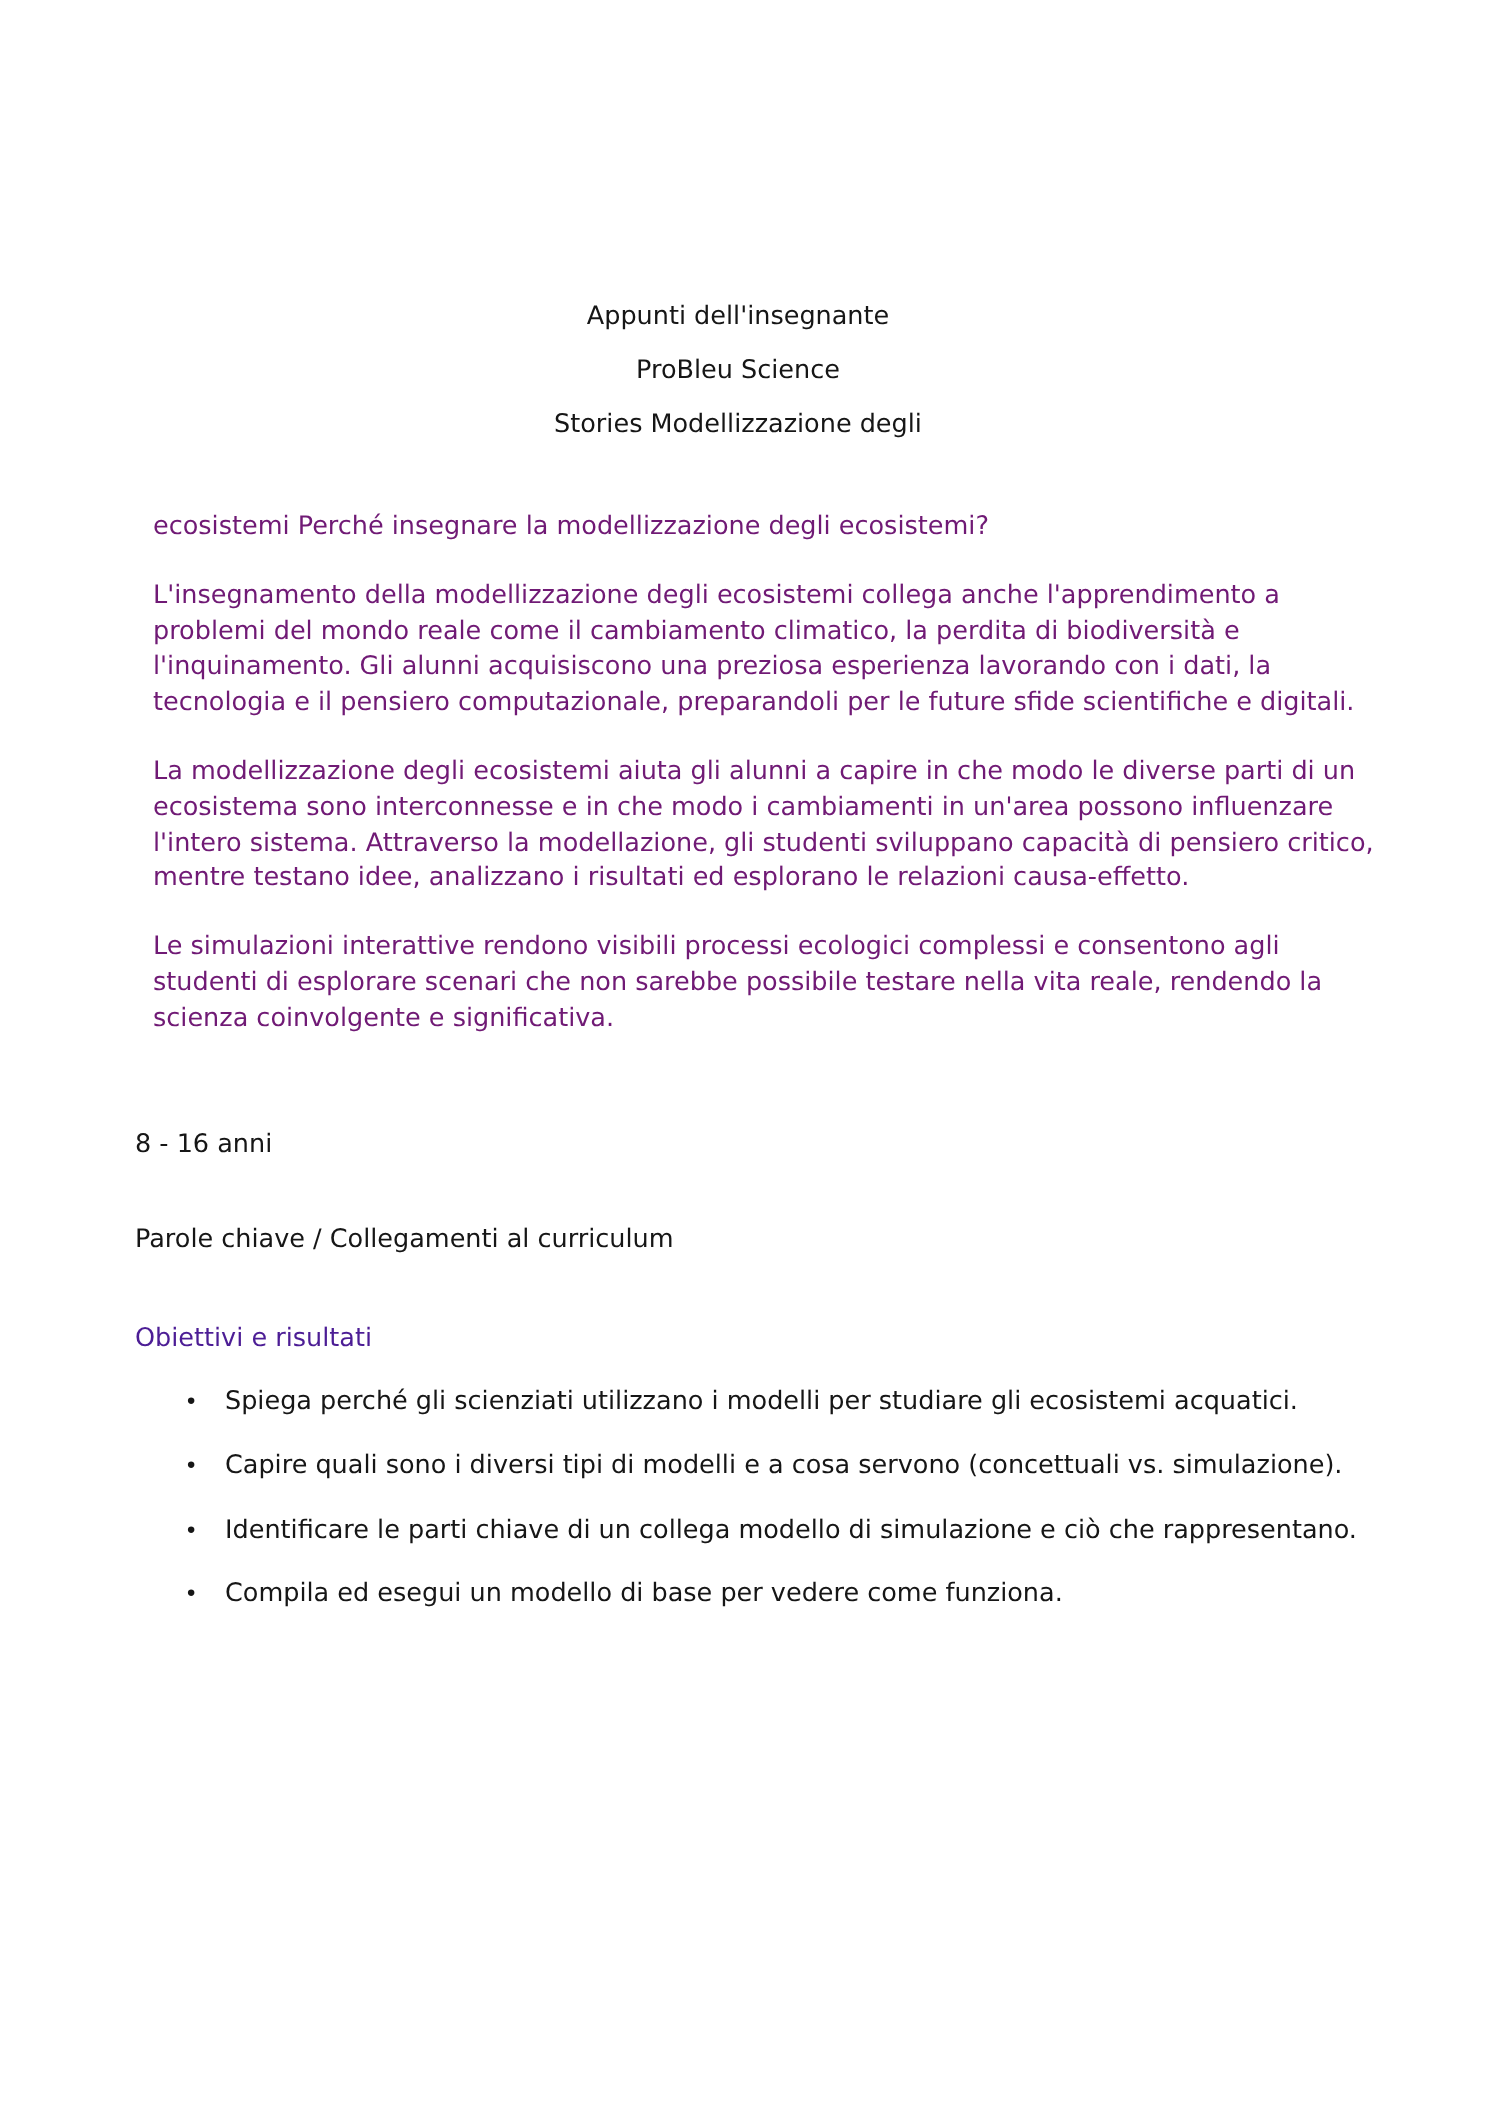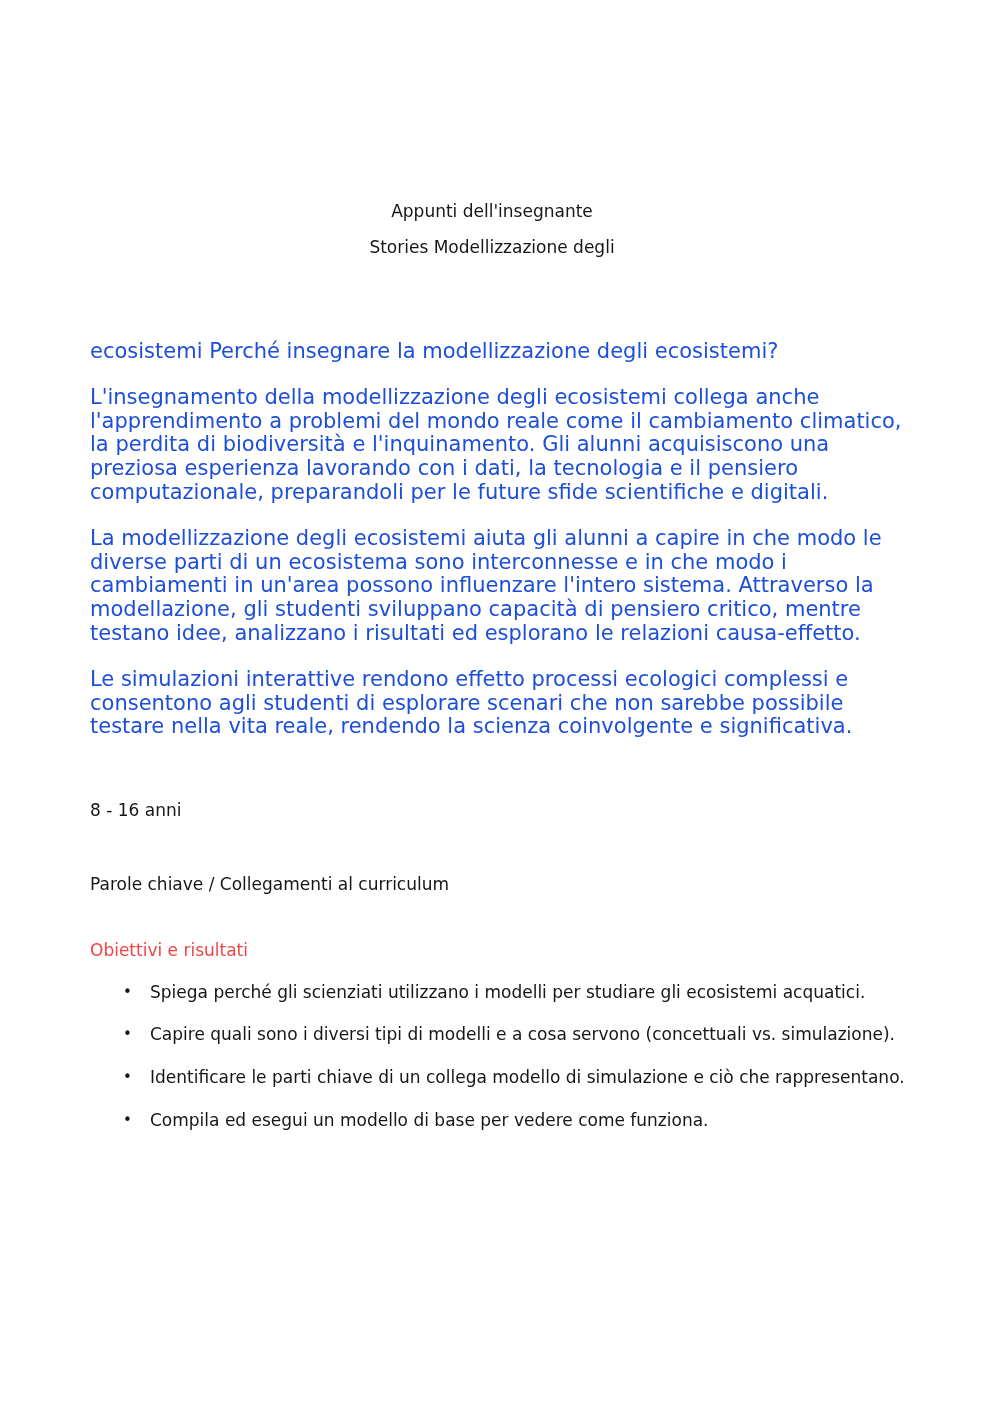--- a/index.html
+++ b/index.html
@@ -41,44 +41,44 @@
 
   
   .body-col {
     position: absolute;
     left: 90px;
     top: 340px;
     width: 832px;
   }
 
   .para {
-    font-size: 21px;
+    font-size: 17px;
     line-height: 23.8px;
-    color: #1d4ed8;
-    margin: 0 0 22px 0;
+    color: #701a75;
+    margin: 0 0 22px 12px;
     text-align: left;
   }
 
   .spacer-lg { height: 38px; }
   .spacer-md { height: 22px; }
 
   .label-line {
     font-size: 17px;
     line-height: 23.8px;
     color: #161616;
     margin: 0 0 20px 0;
   }
   .label-line.last {
-    margin-bottom: 12px;
+    margin-bottom: 2px;
   }
 
   .section-heading {
     font-size: 17px;
     line-height: 23.8px;
-    color: #ef4444;
+    color: #4c1d95;
     margin: 0 0 18px 0;
   }
 
   
   .bullet-list {
     list-style: none;
     margin: 0;
     padding: 0;
   }
   .bullet-item {
@@ -104,32 +104,33 @@
     display: block;
   }
 </style>
 </head>
 <body>
 
 <div class="page">
 
   <div class="doc-header">
     <div class="hline">Appunti dell'insegnante</div>
+    <div class="hline">ProBleu Science</div>
     <div class="hline">Stories Modellizzazione degli</div>
   </div>
 
   <div class="body-col">
 
     <p class="para">ecosistemi Perché insegnare la modellizzazione degli ecosistemi?</p>
 
     <p class="para">L'insegnamento della modellizzazione degli ecosistemi collega anche l'apprendimento a problemi del mondo reale come il cambiamento climatico, la perdita di biodiversità e l'inquinamento. Gli alunni acquisiscono una preziosa esperienza lavorando con i dati, la tecnologia e il pensiero computazionale, preparandoli per le future sfide scientifiche e digitali.</p>
 
     <p class="para">La modellizzazione degli ecosistemi aiuta gli alunni a capire in che modo le diverse parti di un ecosistema sono interconnesse e in che modo i cambiamenti in un'area possono influenzare l'intero sistema. Attraverso la modellazione, gli studenti sviluppano capacità di pensiero critico, mentre testano idee, analizzano i risultati ed esplorano le relazioni causa-effetto.</p>
 
-    <p class="para">Le simulazioni interattive rendono effetto processi ecologici complessi e consentono agli studenti di esplorare scenari che non sarebbe possibile testare nella vita reale, rendendo la scienza coinvolgente e significativa.</p>
+    <p class="para">Le simulazioni interattive rendono visibili processi ecologici complessi e consentono agli studenti di esplorare scenari che non sarebbe possibile testare nella vita reale, rendendo la scienza coinvolgente e significativa.</p>
 
     <div class="spacer-lg"></div>
 
     <p class="label-line last">8 - 16 anni</p>
 
     <div class="spacer-lg"></div>
 
     <p class="label-line">Parole chiave / Collegamenti al curriculum</p>
 
     <div class="spacer-md"></div>

